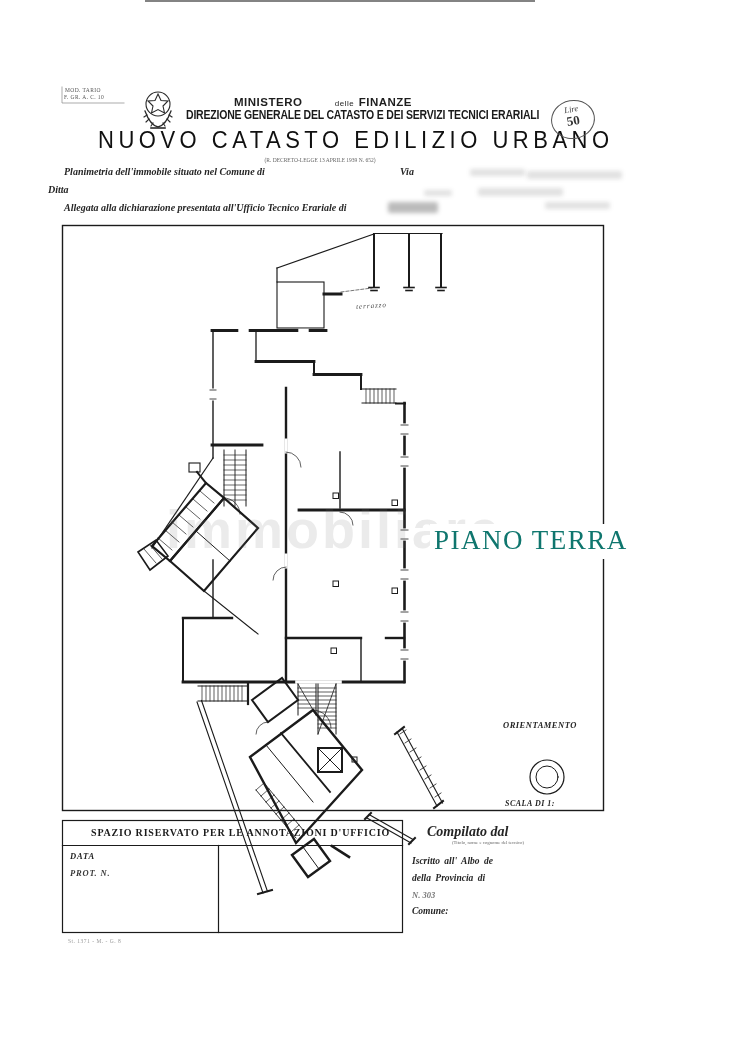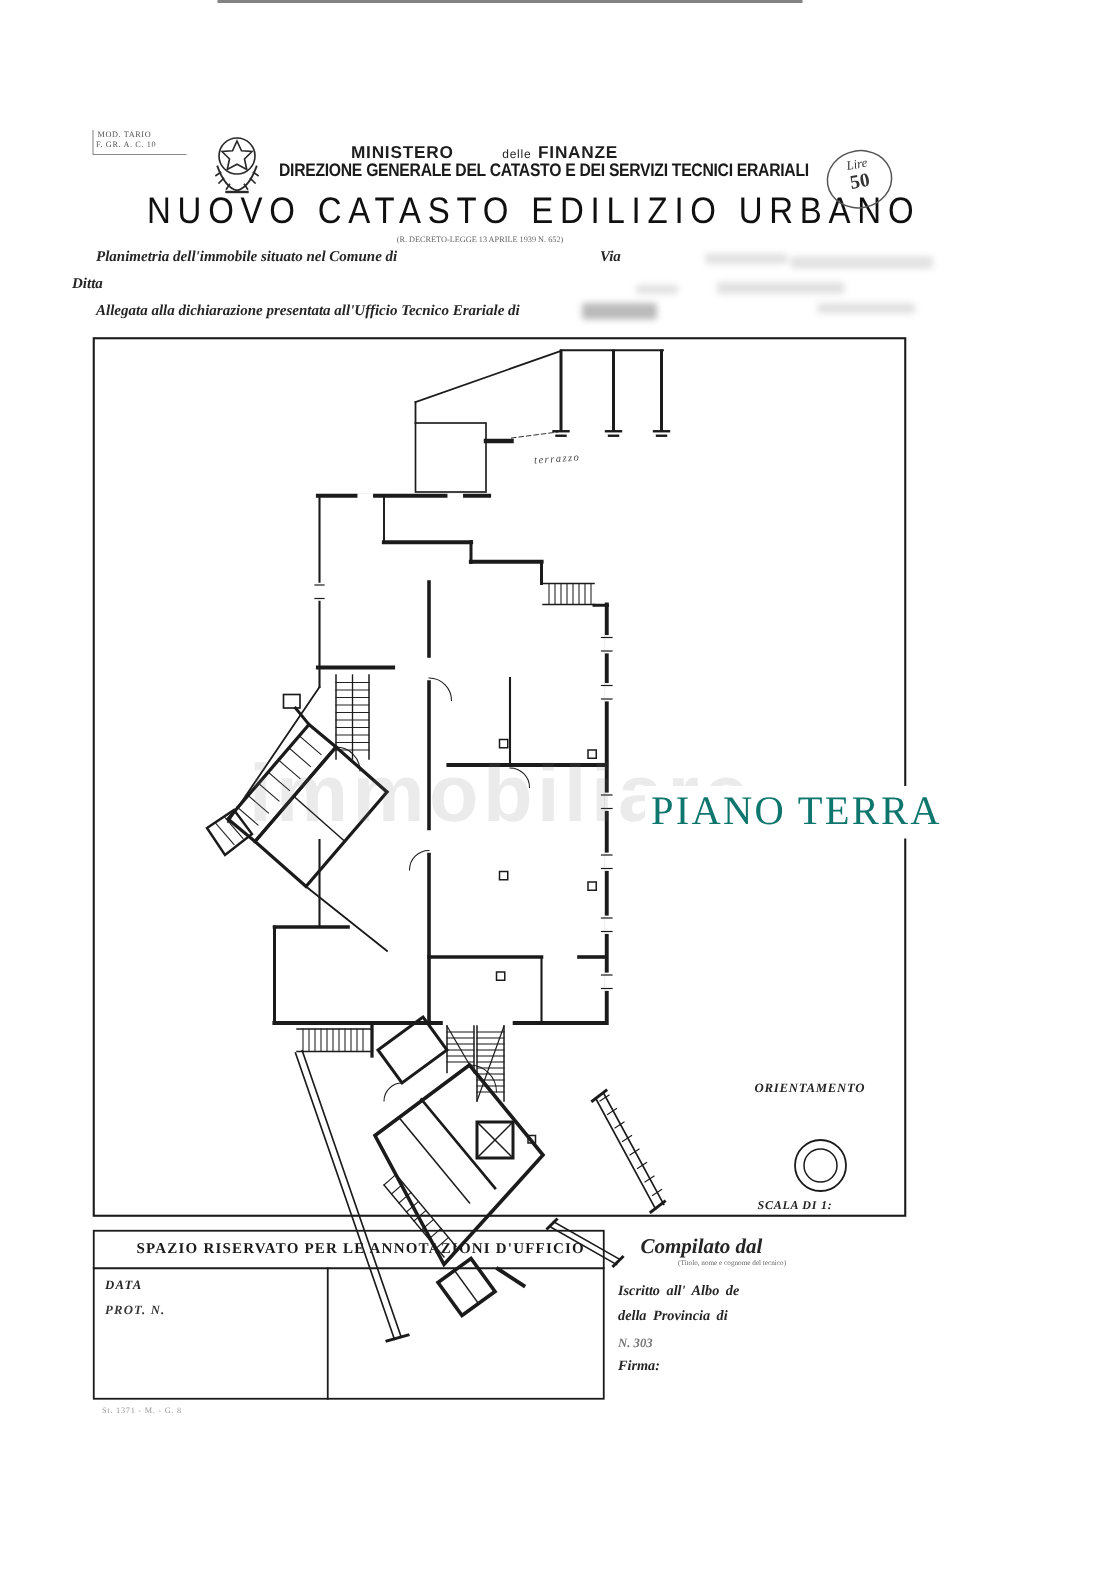--- a/index.html
+++ b/index.html
@@ -345,17 +345,17 @@
 
   <div class="t" style="left:62px;top:827px;width:357px;text-align:center;font-size:10px;font-weight:700;letter-spacing:.8px;color:#1a1a1a;">SPAZIO RISERVATO PER LE ANNOTAZIONI D'UFFICIO</div>
   <div class="t si" style="left:70px;top:851px;font-size:8.5px;letter-spacing:.8px;">DATA</div>
   <div class="t si" style="left:70px;top:868px;font-size:8.5px;letter-spacing:.8px;color:#3a3a3a;">PROT. N.</div>
 
   <div class="t si" style="left:412px;top:824px;font-size:14px;margin-left:15px;">Compilato dal</div>
   <div class="t" style="left:452px;top:840px;font-size:4.8px;color:#666;filter:blur(.3px);">(Titolo, nome e cognome del tecnico)</div>
   <div class="t si" style="left:412px;top:856px;font-size:9.5px;word-spacing:2px;">Iscritto all' Albo de</div>
   <div class="t si" style="left:412px;top:873px;font-size:9.5px;word-spacing:2px;">della Provincia di</div>
   <div class="t si" style="left:412px;top:890px;font-size:8.5px;color:#777;filter:blur(.4px);">N. 303</div>
-  <div class="t si" style="left:412px;top:906px;font-size:9.5px;">Firma:</div>
+  <div class="t si" style="left:412px;top:906px;font-size:9.5px;">Comune:</div>
 
   <div class="t" style="left:68px;top:938px;font-size:5.5px;color:#999;filter:blur(.3px);letter-spacing:.5px;">St. 1371 - M. - G. 8</div>
 
 </div>
 
 </body></html>

